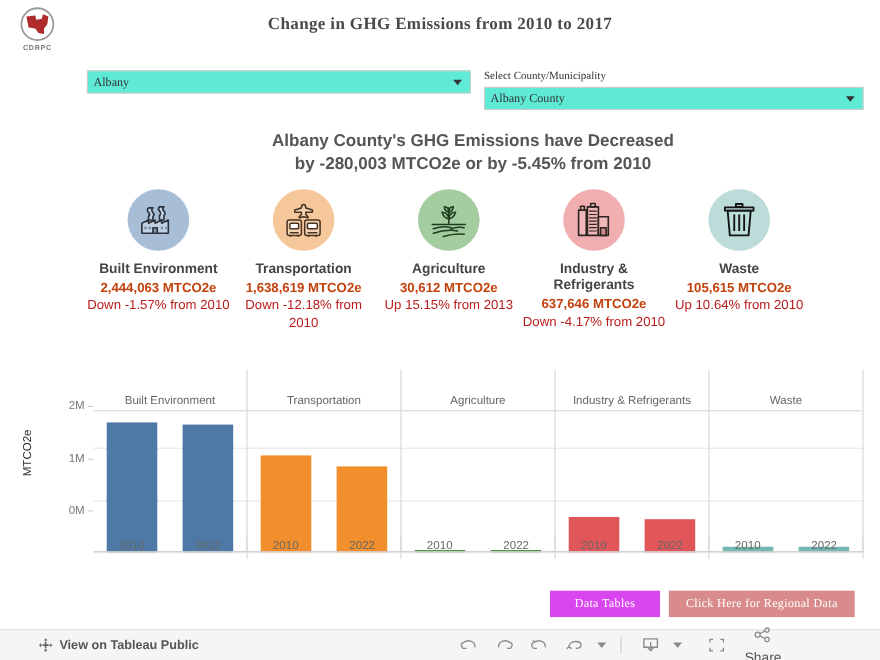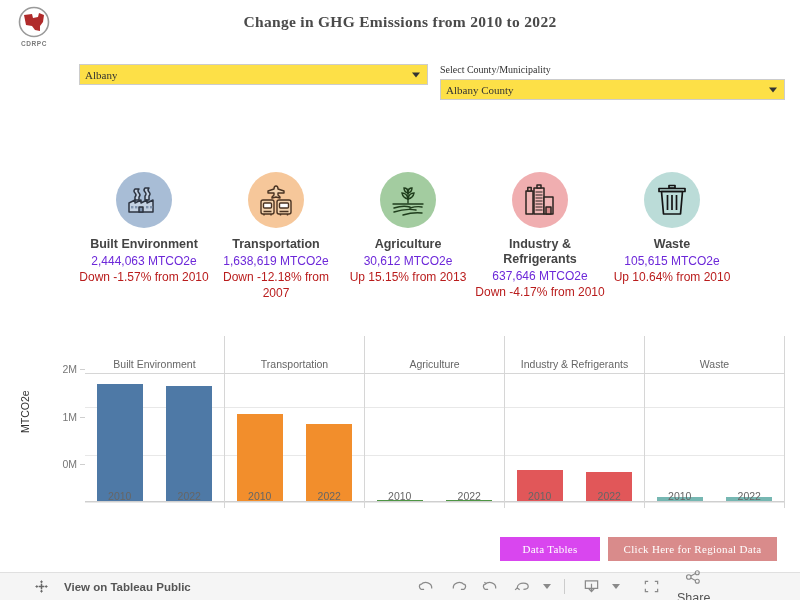--- a/index.html
+++ b/index.html
@@ -50,21 +50,21 @@
     position: absolute;
     font-family: "Liberation Serif", serif;
   }
   .filter-label {
     font-size: 10px; color: #333333;
     margin-bottom: 3px; line-height: 12px;
   }
   .filter-box {
     width: 100%; height: 21px;
     border: 1px solid #cccccc;
-    background: #fde047;
+    background: #5eead4;
     position: relative;
     display: flex; align-items: center;
   }
   .filter-value {
     font-size: 11px; color: #333333;
     padding-left: 5px;
     white-space: nowrap; overflow: hidden;
   }
   .filter-caret {
     position: absolute; right: 7px; top: 50%;
@@ -98,21 +98,21 @@
   .kpi-icon {
     width: 56px; height: 56px; border-radius: 50%;
     display: flex; align-items: center; justify-content: center;
     margin-bottom: 9px;
   }
   .kpi-name {
     font-size: 12.5px; font-weight: bold; color: #444444;
     line-height: 15px; margin-bottom: 1px;
   }
   .kpi-val {
-    font-size: 12px; color: #6d28d9; line-height: 16px;
+    font-size: 12px; color: #c2410c; line-height: 16px; font-weight: bold;
   }
   .kpi-chg {
     font-size: 12px; color: #b91c1c; line-height: 16px;
   }
 
   
   .chart {
     position: absolute; left: 18px; top: 336px;
     width: 767px; height: 190px;
   }
@@ -214,21 +214,21 @@
 
   
   .toolbar {
     position: absolute; left: 0; bottom: 0;
     width: 800px; height: 28px;
     background: #f5f5f5;
     border-top: 1px solid #e0e0e0;
     display: flex; align-items: center;
   }
   .tb-left {
-    display: flex; align-items: center; gap: 15px;
+    display: flex; align-items: center; gap: 5px;
     margin-left: 34px;
     cursor: pointer;
   }
   .tb-left-label {
     font-size: 11.5px; color: #555555; font-weight: bold;
   }
   .tb-right {
     position: absolute; left: 410px;
     display: flex; align-items: center; gap: 0px;
   }
@@ -262,38 +262,42 @@
 
   <div class="logo">
     <svg width="48" height="34" viewBox="0 0 48 34">
       <circle cx="24" cy="16" r="14.5" fill="none" stroke="#9a9a9a" stroke-width="1.6"></circle>
       <path d="M14 9 L22 8 L23 12 L28 11 L29 7 L34 9 L33 16 L30 20 L30 25 L25 24 L22 20 L16 19 Z" fill="#b02b2b"></path>
     </svg>
     <div class="logo-text">CDRPC</div>
   </div>
 
   <div class="title-block">
-    <div class="title-main">Change in GHG Emissions from 2010 to 2022</div>
+    <div class="title-main">Change in GHG Emissions from 2010 to 2017</div>
   </div>
 
   <div class="filter" id="filter-county">
     <div class="filter-box">
       <div class="filter-value">Albany</div>
       <div class="filter-caret"></div>
     </div>
   </div>
 
   <div class="filter" id="filter-muni">
     <div class="filter-label">Select County/Municipality</div>
     <div class="filter-box">
       <div class="filter-value">Albany County</div>
       <div class="filter-caret"></div>
     </div>
   </div>
 
+  <div class="headline">
+    <div>Albany County's GHG Emissions have Decreased</div>
+    <div>by -280,003 MTCO2e or by -5.45% from 2010</div>
+  </div>
 
   <div class="kpi-row" id="kpi-row">
       <div class="kpi">
         <div class="kpi-icon" style="background: rgb(168, 189, 214);">
           <svg width="36" height="34" viewBox="0 0 36 34">
             <g stroke="#2c3340" stroke-width="1.5" fill="#c3d1e2" stroke-linejoin="round">
       <path d="M9 6 q-2 2 0 4 q2 2 0 4 v3 h4 v-3 q2-2 0-4 q-2-2 0-4 z"></path>
       <path d="M19 5 q-2 2 0 4 q2 2 0 4 v4 h4 v-4 q2-2 0-4 q-2-2 0-4 z"></path>
       <path d="M3 29 V20 l6-3 v3 l6-3 v3 l6-3 v3 l6-3 v12 z"></path>
       <path d="M13 29 v-5 h4 v5 z" fill="#7f93ae"></path>
@@ -319,21 +323,21 @@
       <rect x="6.5" y="20" width="8" height="5" rx="1" fill="#fff"></rect>
       <path d="M6.5 28.5 h8 M7 31 v1.5 M14 31 v1.5"></path>
       <rect x="20" y="17" width="14" height="14" rx="2" fill="#f3d3ae"></rect>
       <rect x="22.5" y="20" width="9" height="5" rx="1" fill="#fff"></rect>
       <path d="M22.5 28.5 h9 M23.5 31 v1.5 M30.5 31 v1.5"></path>
     </g>
           </svg>
         </div>
         <div class="kpi-name">Transportation</div>
         <div class="kpi-val">1,638,619 MTCO2e</div>
-        <div class="kpi-chg">Down -12.18% from 2007</div>
+        <div class="kpi-chg">Down -12.18% from 2010</div>
       </div>
       <div class="kpi">
         <div class="kpi-icon" style="background: rgb(163, 204, 160);">
           <svg width="36" height="34" viewBox="0 0 36 34">
             <g stroke="#1f3d1c" stroke-width="1.4" fill="none" stroke-linecap="round">
       <path d="M18 20 V6"></path>
       <path d="M18 10 q-4 -1 -4 -5 q4 0 4 5 z" fill="#9fc79b"></path>
       <path d="M18 10 q4 -1 4 -5 q-4 0 -4 5 z" fill="#9fc79b"></path>
       <path d="M18 16 q-5 -1 -6 -6 q5 0 6 6 z" fill="#9fc79b"></path>
       <path d="M18 16 q5 -1 6 -6 q-5 0 -6 6 z" fill="#9fc79b"></path>

